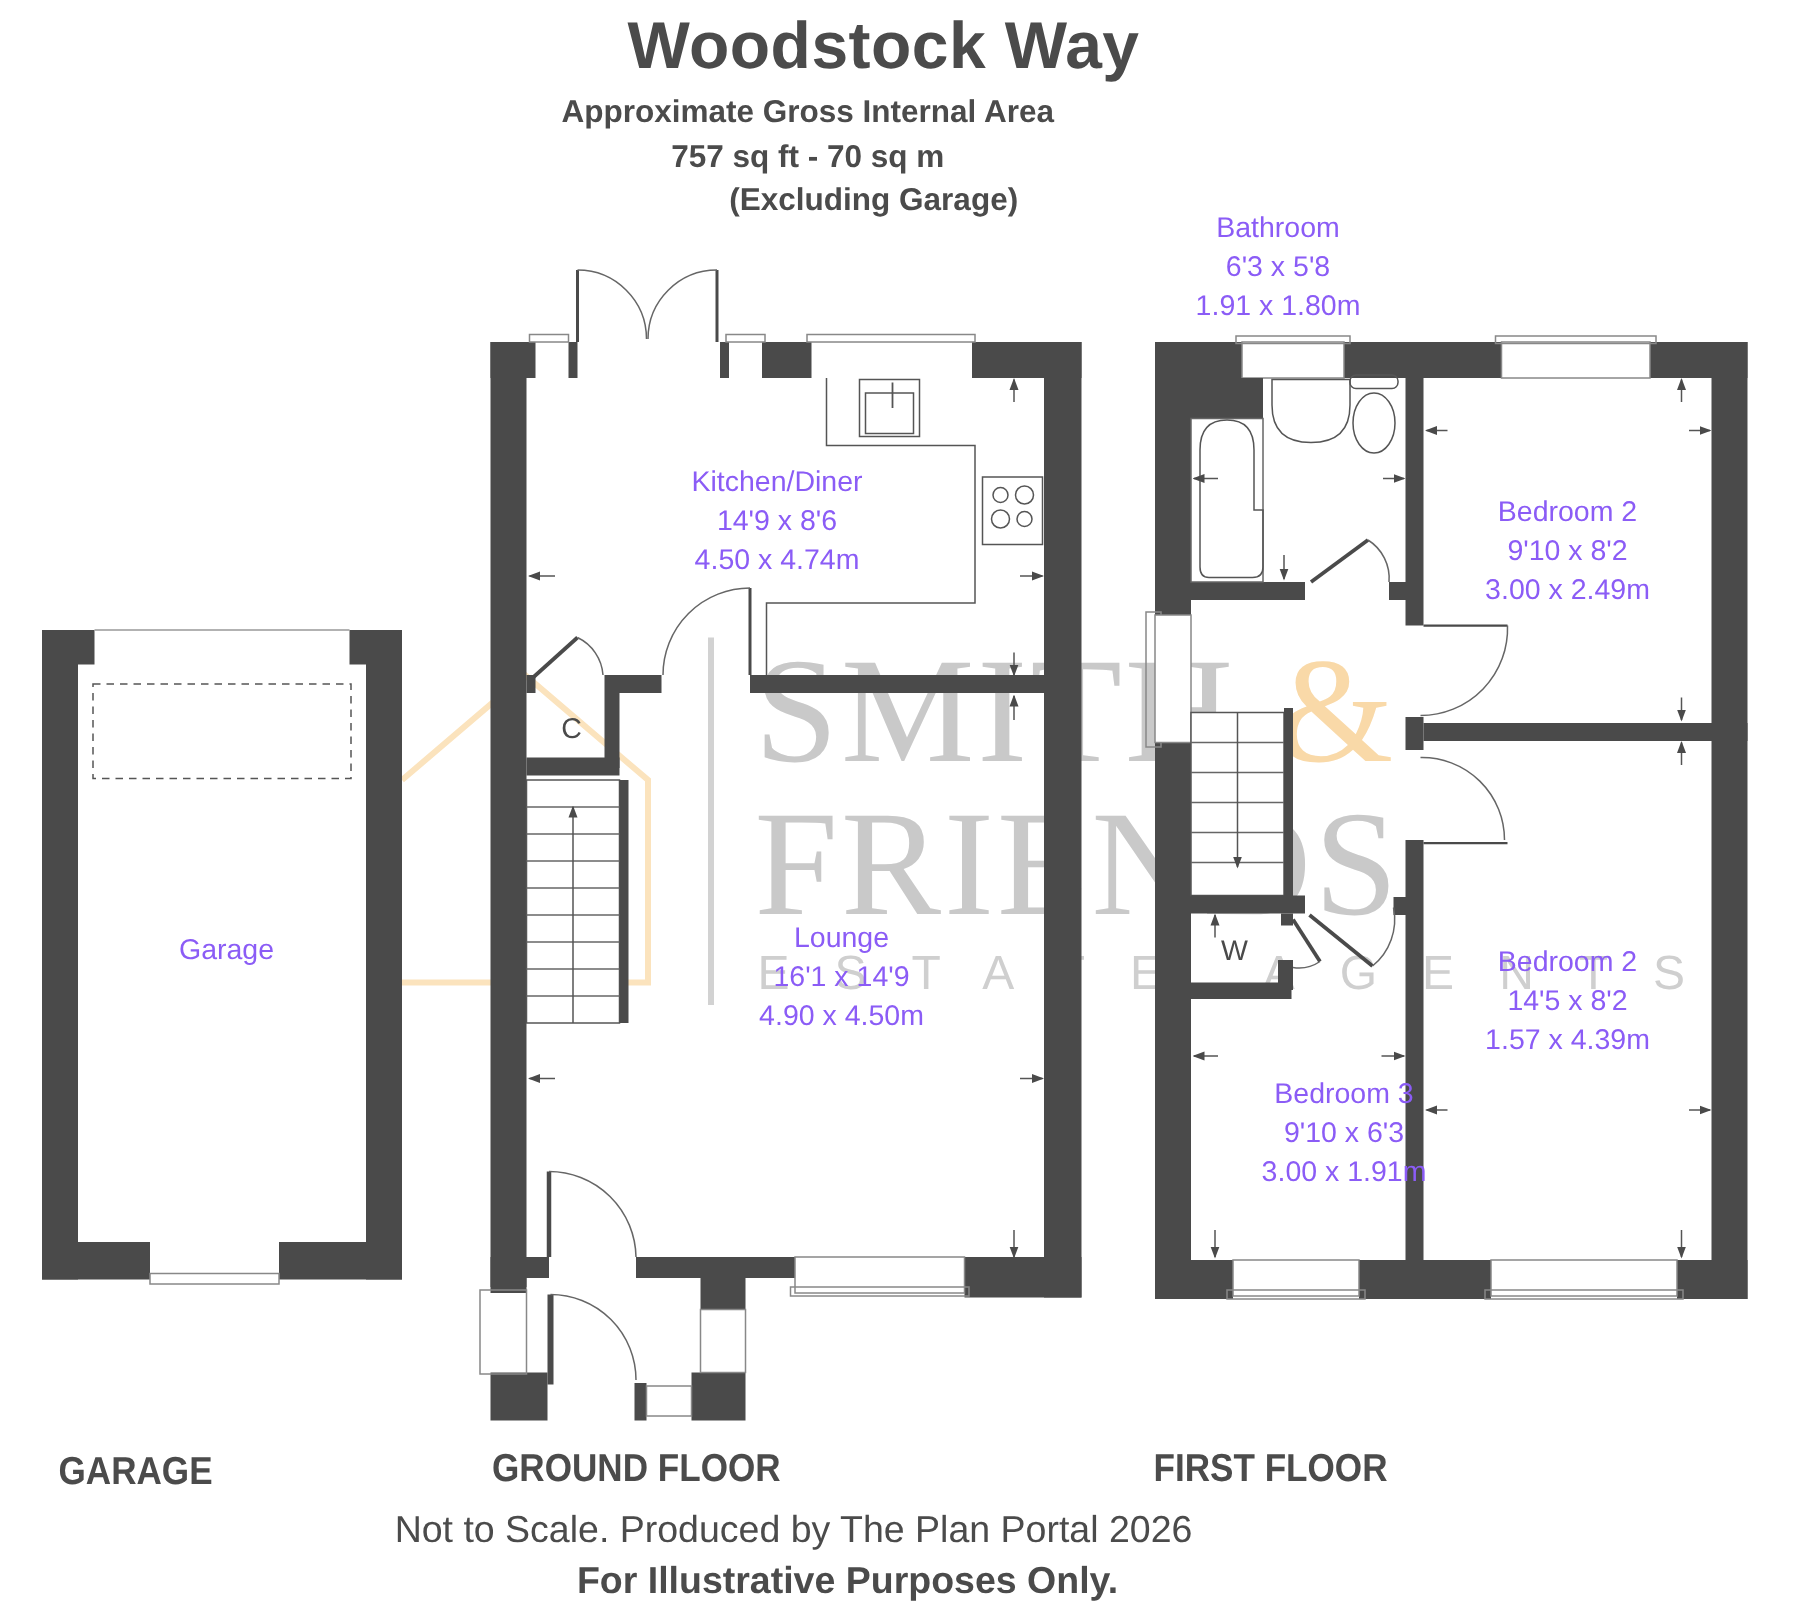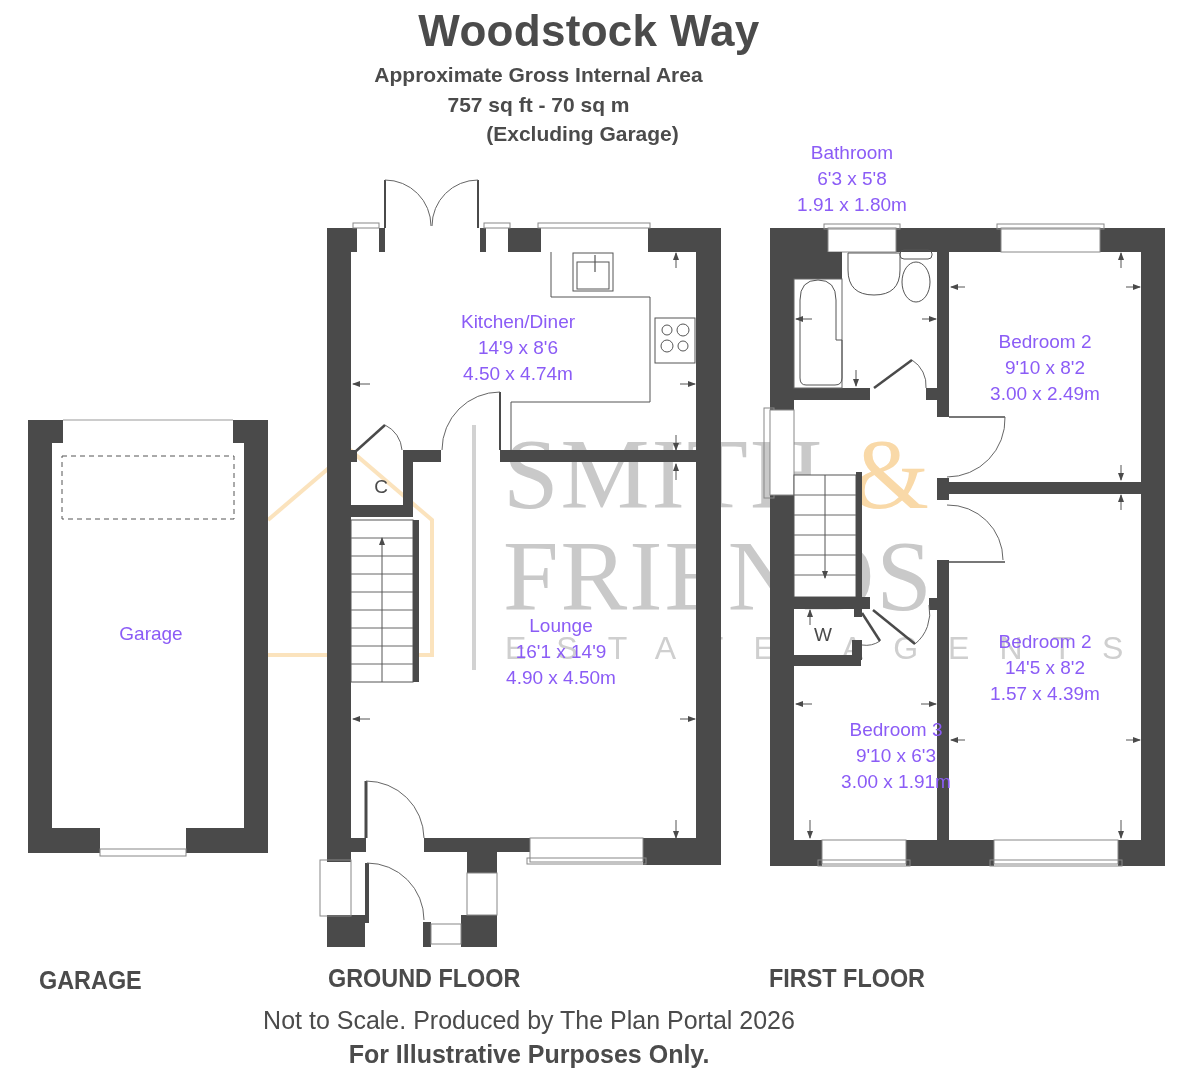--- a/index.html
+++ b/index.html
@@ -8,21 +8,21 @@
   .title { left: 0; width: 1178px; text-align: center; top: 6px; font-size: 44px; font-weight: bold; color: #4b4b4b; letter-spacing: 0.3px; }
   .sub { left: 0; width: 1077px; text-align: center; font-size: 21px; font-weight: bold; color: #4b4b4b; }
   .sub1 { top: 63px; } .sub2 { top: 93px; } .sub3 { top: 122px; margin-left: 44px; }
   svg.plan { position: absolute; left: 0; top: 0; }
   .room-label { position: absolute; text-align: center; font-size: 19px; line-height: 26px; color: #8b5cf6; white-space: nowrap; transform: translateX(-50%); }
   .room-label span { display: block; }
   .small-label { position: absolute; font-size: 19px; color: #4a4a4a; transform: translate(-50%, -50%); }
   .floor-label { position: absolute; font-size: 26px; font-weight: bold; color: #4b4b4b; transform: scaleX(0.9); transform-origin: left top; }
   .foot { position: absolute; left: 0; width: 1058px; text-align: center; color: #4b4b4b; }
   .foot1 { top: 1006px; font-size: 25px; }
-  .foot2 { top: 1040px; font-size: 25px; font-weight: bold; }
+  .foot2 { top: 1040px; font-size: 25px; font-weight: bold; margin-left: 36px; }
   .wm { position: absolute; font-family: "Liberation Serif", serif; color: #c9c9c9; white-space: nowrap; }
   .wm-smith { left: 503px; top: 416px; font-size: 100px; letter-spacing: 2px; }
   .wm-amp { color: #f9d9a8; }
   .wm-friends { left: 503px; top: 518px; font-size: 100px; letter-spacing: 2px; }
   .wm-agents { left: 505px; top: 630px; font-size: 32px; letter-spacing: 30px; font-family: "Liberation Sans", sans-serif; color: #cfcfcf; }
   .wm-bar { position: absolute; left: 472px; top: 425px; width: 4px; height: 245px; background: #d2d2d2; }
 </style>
 </head>
 <body>
 

